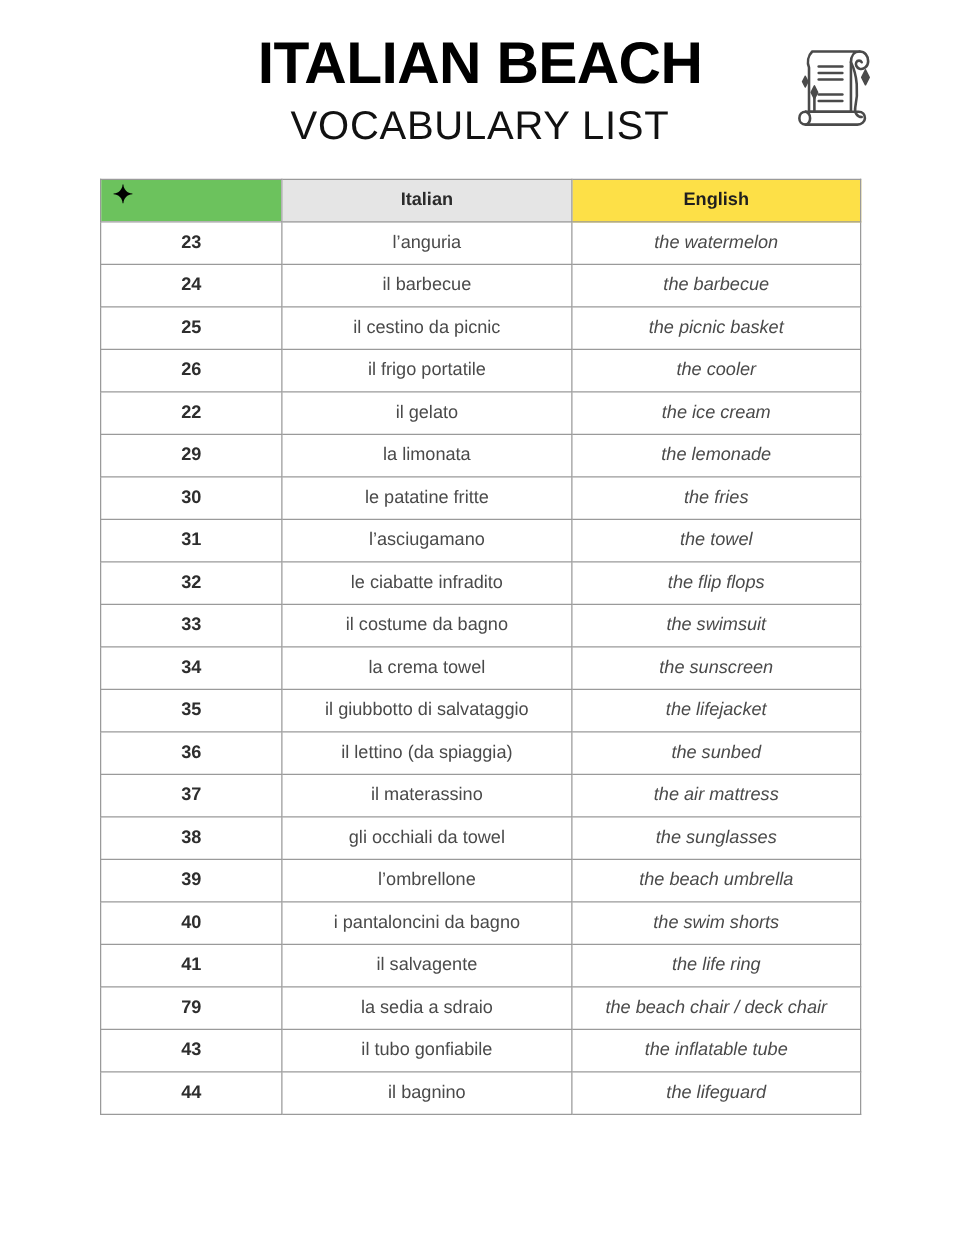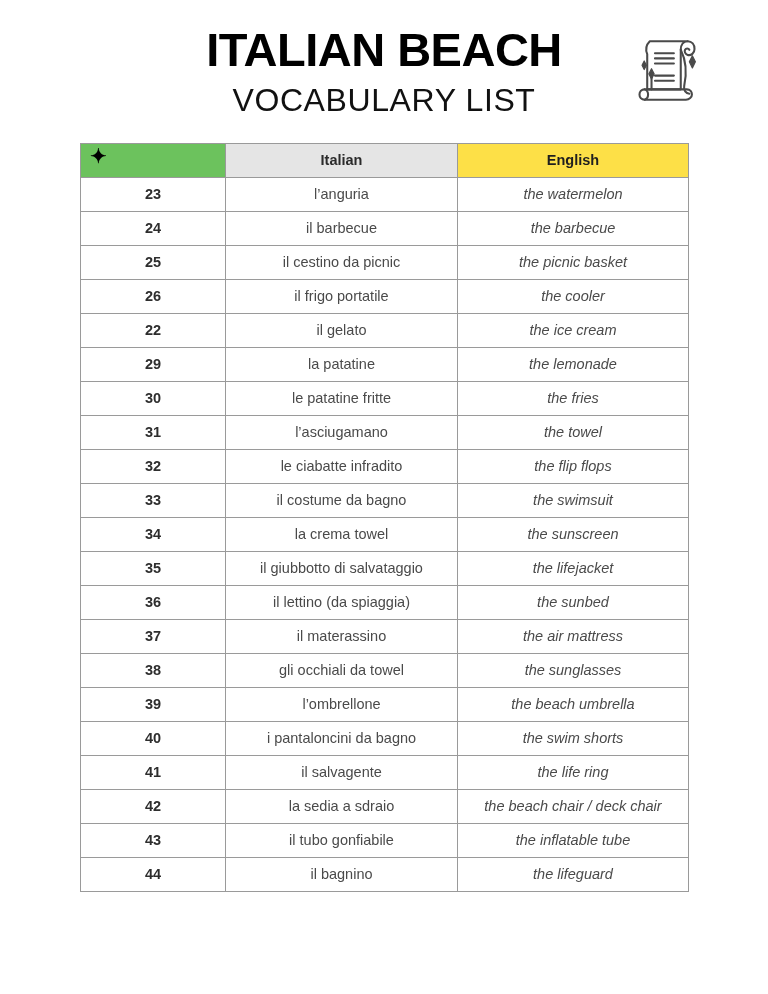--- a/index.html
+++ b/index.html
@@ -192,21 +192,21 @@
             <td class="it">il frigo portatile</td>
             <td class="en">the cooler</td>
           </tr>
           <tr>
             <td class="num">22</td>
             <td class="it">il gelato</td>
             <td class="en">the ice cream</td>
           </tr>
           <tr>
             <td class="num">29</td>
-            <td class="it">la patatine</td>
+            <td class="it">la limonata</td>
             <td class="en">the lemonade</td>
           </tr>
           <tr>
             <td class="num">30</td>
             <td class="it">le patatine fritte</td>
             <td class="en">the fries</td>
           </tr>
           <tr>
             <td class="num">31</td>
             <td class="it">l’asciugamano</td>
@@ -256,21 +256,21 @@
             <td class="num">40</td>
             <td class="it">i pantaloncini da bagno</td>
             <td class="en">the swim shorts</td>
           </tr>
           <tr>
             <td class="num">41</td>
             <td class="it">il salvagente</td>
             <td class="en">the life ring</td>
           </tr>
           <tr>
-            <td class="num">42</td>
+            <td class="num">79</td>
             <td class="it">la sedia a sdraio</td>
             <td class="en">the beach chair / deck chair</td>
           </tr>
           <tr>
             <td class="num">43</td>
             <td class="it">il tubo gonfiabile</td>
             <td class="en">the inflatable tube</td>
           </tr>
           <tr>
             <td class="num">44</td>

